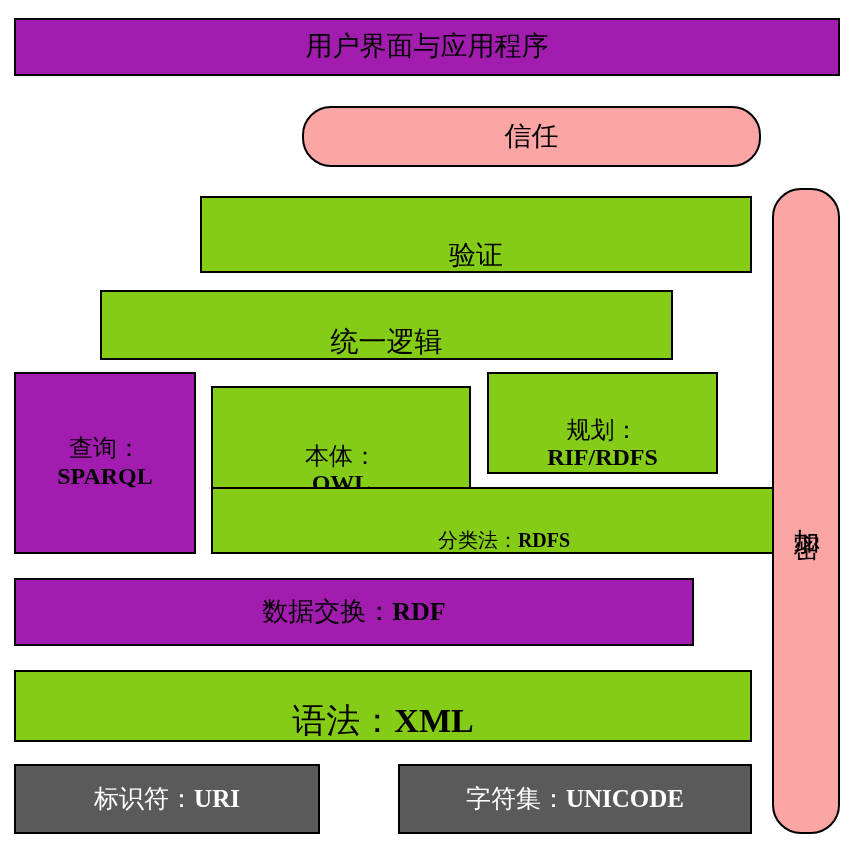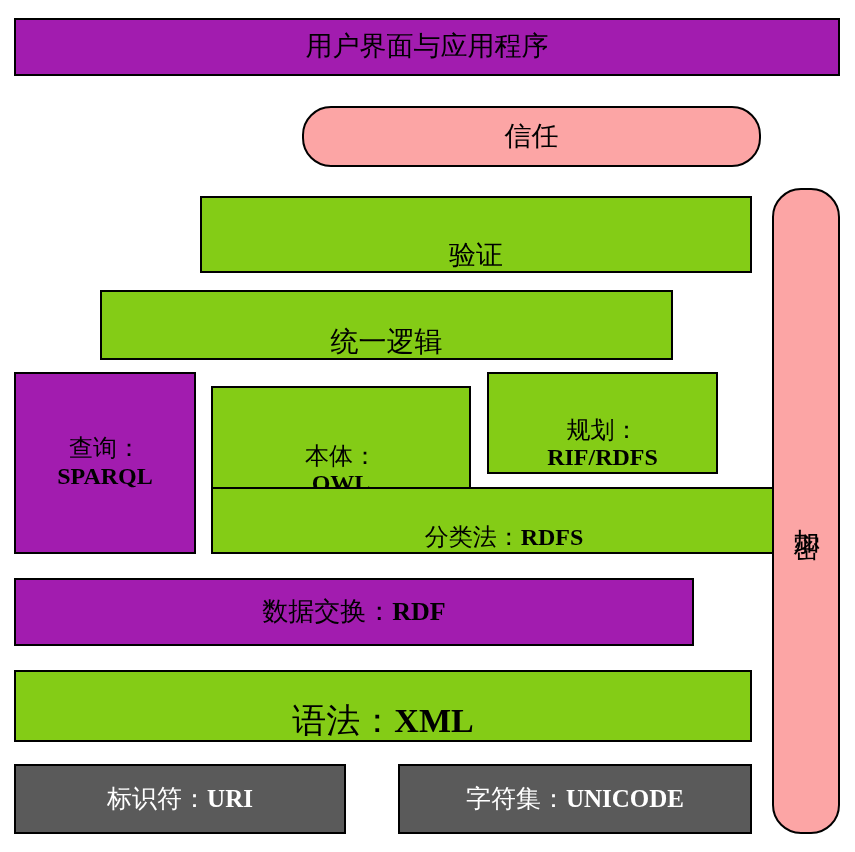--- a/index.html
+++ b/index.html
@@ -40,24 +40,24 @@
   .tone-darker  { background: #5a5a5a; color: #ffffff; }
 
   
   #box-ui          { left: 14px;  top: 18px;  width: 826px; height: 58px;  font-size: 27px; }
   #box-trust       { left: 302px; top: 106px; width: 459px; height: 61px;  font-size: 27px; }
   #box-proof       { left: 200px; top: 196px; width: 552px; height: 77px;  font-size: 27px; }
   #box-logic       { left: 100px; top: 290px; width: 573px; height: 70px;  font-size: 28px; }
   #box-query       { left: 14px;  top: 372px; width: 182px; height: 182px; font-size: 24px; font-weight: bold; }
   #box-ontology    { left: 211px; top: 372px; width: 260px; height: 114px; font-size: 24px; margin-top: 14px; }
   #box-rules       { left: 487px; top: 372px; width: 231px; height: 102px; font-size: 24px; }
-  #box-taxonomy    { left: 211px; top: 487px; width: 586px; height: 67px;  font-size: 24px; }
+  #box-taxonomy    { left: 211px; top: 487px; width: 586px; height: 67px;  font-size: 20px; }
   #box-data        { left: 14px;  top: 578px; width: 680px; height: 68px;  font-size: 26px; align-items: center; }
   #box-syntax      { left: 14px;  top: 670px; width: 738px; height: 72px;  font-size: 34px; }
-  #box-uri         { left: 14px;  top: 764px; width: 332px; height: 70px;  font-size: 25px; }
+  #box-uri         { left: 14px;  top: 764px; width: 306px; height: 70px;  font-size: 25px; }
   #box-charset     { left: 398px; top: 764px; width: 354px; height: 70px;  font-size: 25px; }
   #box-crypto      { left: 772px; top: 188px; width: 68px;  height: 646px; font-size: 27px; }
 
   #box-crypto .label {
     writing-mode: vertical-rl;
     text-orientation: upright;
     letter-spacing: 4px;
   }
   .plain { font-weight: normal; }
   .bold  { font-weight: bold; }

